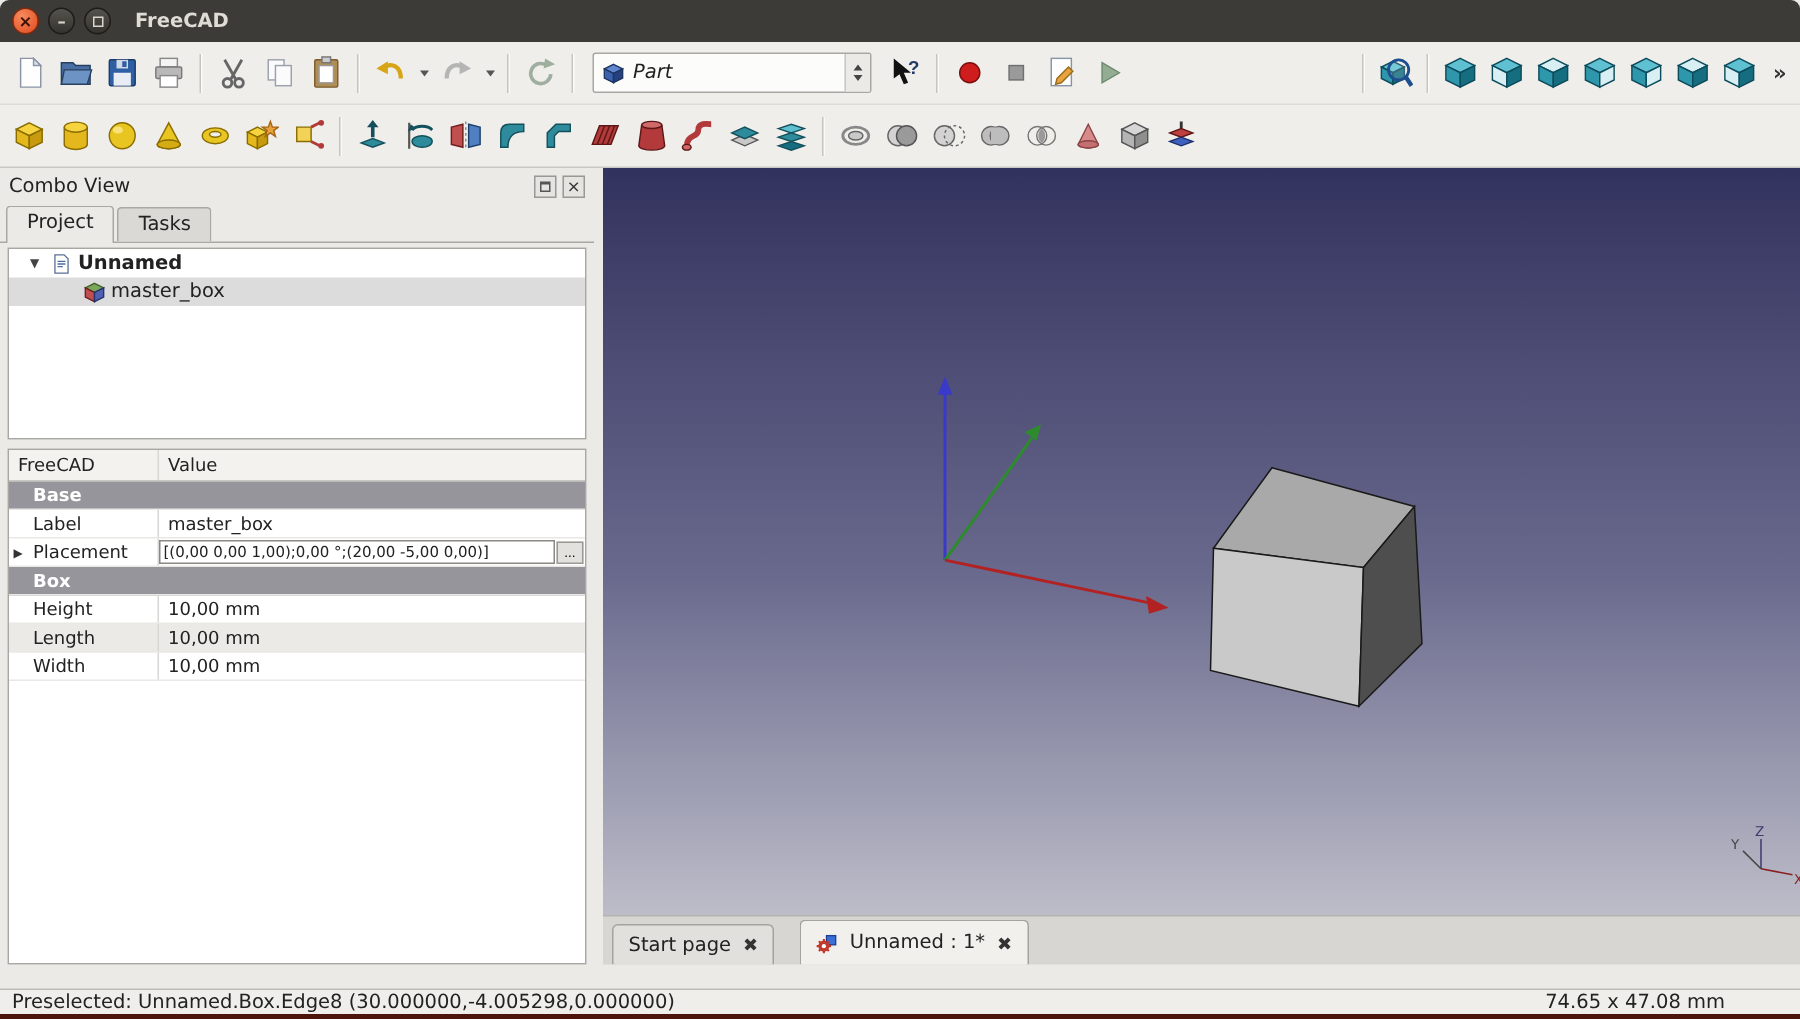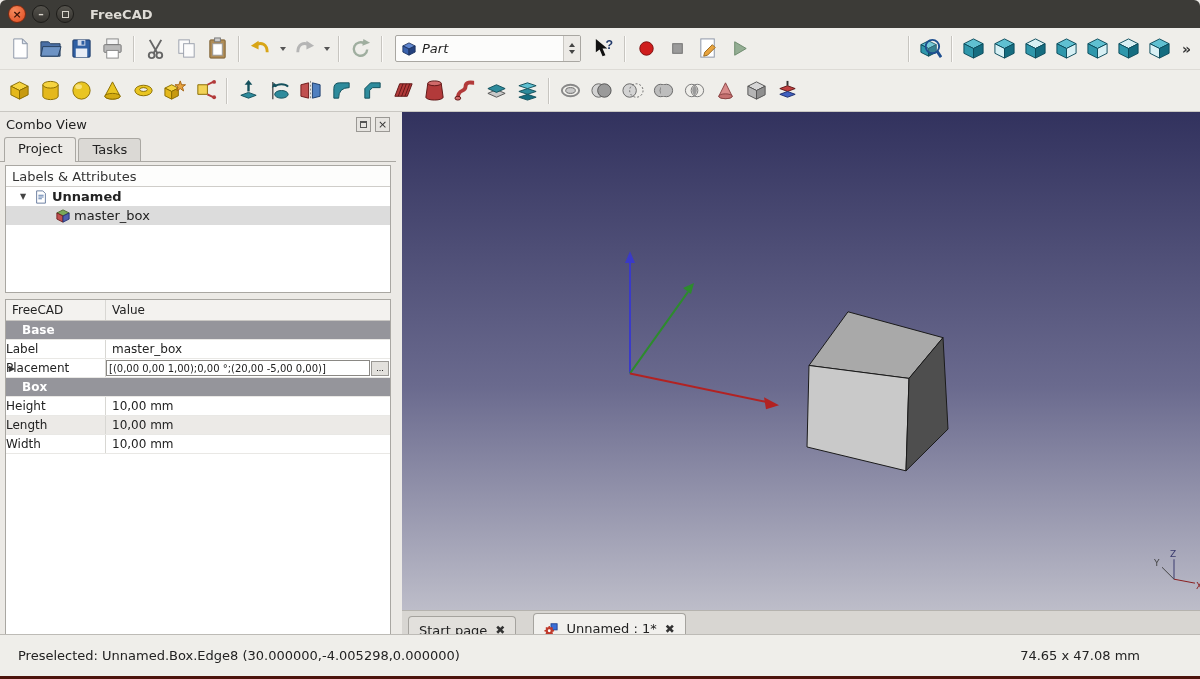--- a/index.html
+++ b/index.html
@@ -75,21 +75,21 @@
   .tree-row.doc { padding-left:14px; }
   .tree-row.item { padding-left:50px; }
   .tree-row.selected { background:var(--selection-row,#DCDCDC); }
   .tw { font-size:8px; color:#444; width:10px; }
   .mini { width:14px; height:14px; }
 
   .prop-box { flex:1; margin:6px 5px 0; background:#fff; border:1px solid #a9a7a2;
               display:flex; flex-direction:column; overflow:hidden; font-size:12px; }
   .prow { display:flex; height:19px; border-bottom:1px solid #e9e8e5; align-items:stretch; }
   .prow.phead { height:21px; background:#f3f2ef; border-bottom:1px solid #c9c7c3; }
-  .pc1 { width:100px; border-right:1px solid #d8d7d3; display:flex; align-items:center; position:relative; }
+  .pc1 { width:100px; border-right:1px solid #d8d7d3; display:flex; align-items:center; padding-left:16px; position:relative; }
   .prow.phead .pc1 { padding-left:6px; }
   .pc2 { flex:1; display:flex; align-items:center; padding-left:6px; min-width:0; }
   .prow.group { background:var(--group-row,#95959B); color:#fff; font-weight:bold;
                 align-items:center; padding-left:16px; height:19px; }
   .expander { position:absolute; left:3px; font-size:8px; color:#333; }
   .pc2.editor { padding:1px 1px 1px 0; }
   .editor-box { flex:1; height:100%; border:1px solid #8a8884; background:#fff;
                 display:flex; align-items:center; min-width:0; }
   .pl-val { flex:1; font-size:10px; white-space:nowrap; overflow:hidden; padding-left:2px; }
   .dots { width:18px; height:15px; border:1px solid #9a9894; background:#e3e1dd;
@@ -109,23 +109,23 @@
 
   
   .doc-tabs { height:33px; background:#d8d6d2; border-top:1px solid #b5b3ae;
               display:flex; align-items:flex-end; padding-left:6px; gap:17px; }
   .dtab { display:flex; align-items:center; gap:8px; height:27px; padding:0 10px;
           background:#e2e0dc; border:1px solid #a5a39e; border-bottom:none; border-radius:4px 4px 0 0; }
   .dtab.active { background:#f1f0ed; height:30px; }
   .tclose { font-size:12px; color:#333; font-weight:bold; }
 
   
-  .statusbar { position:absolute; left:0; right:0; bottom:0; height:42px;
+  .statusbar { position:absolute; left:0; right:0; bottom:0; height:17px;
                background:var(--toolbar-bg,#EFEEEA); border-top:1px solid #bdbbb6;
-               display:flex; align-items:center; padding:0 18px;justify-content:space-between; }
+               display:flex; align-items:center; padding:0 8px;justify-content:space-between; }
   .status-size { margin-left:auto; margin-right:42px; }
 </style>
 </head>
 <body>
 
 <div class="window">
 
   <div class="titlebar">
     <span class="wbtn close">
         <span>×</span>
@@ -496,21 +496,20 @@
         <span class="dock-btn">
             <span>×</span>
           </span>
       </div>
       <div class="panel-tabs">
         <div class="ptab active">Project</div>
         <div class="ptab">Tasks</div>
       </div>
 
       <div class="tree-box">
-        <div class="tree-header">Labels &amp; Attributes</div>
         <div class="tree-row doc">
           <span class="tw">▼</span>
           <svg class="mini" viewBox="0 0 16 16">
               <path d="M3 1h7l3 3v11H3z" fill="#fff" stroke="#5a7096"></path>
               <path d="M5 6h6 M5 8h6 M5 10h4" stroke="#4a6fa5"></path>
             </svg>
           <b>Unnamed</b>
         </div>
         <div class="tree-row item selected">
           <svg class="mini" viewBox="0 0 16 16">

